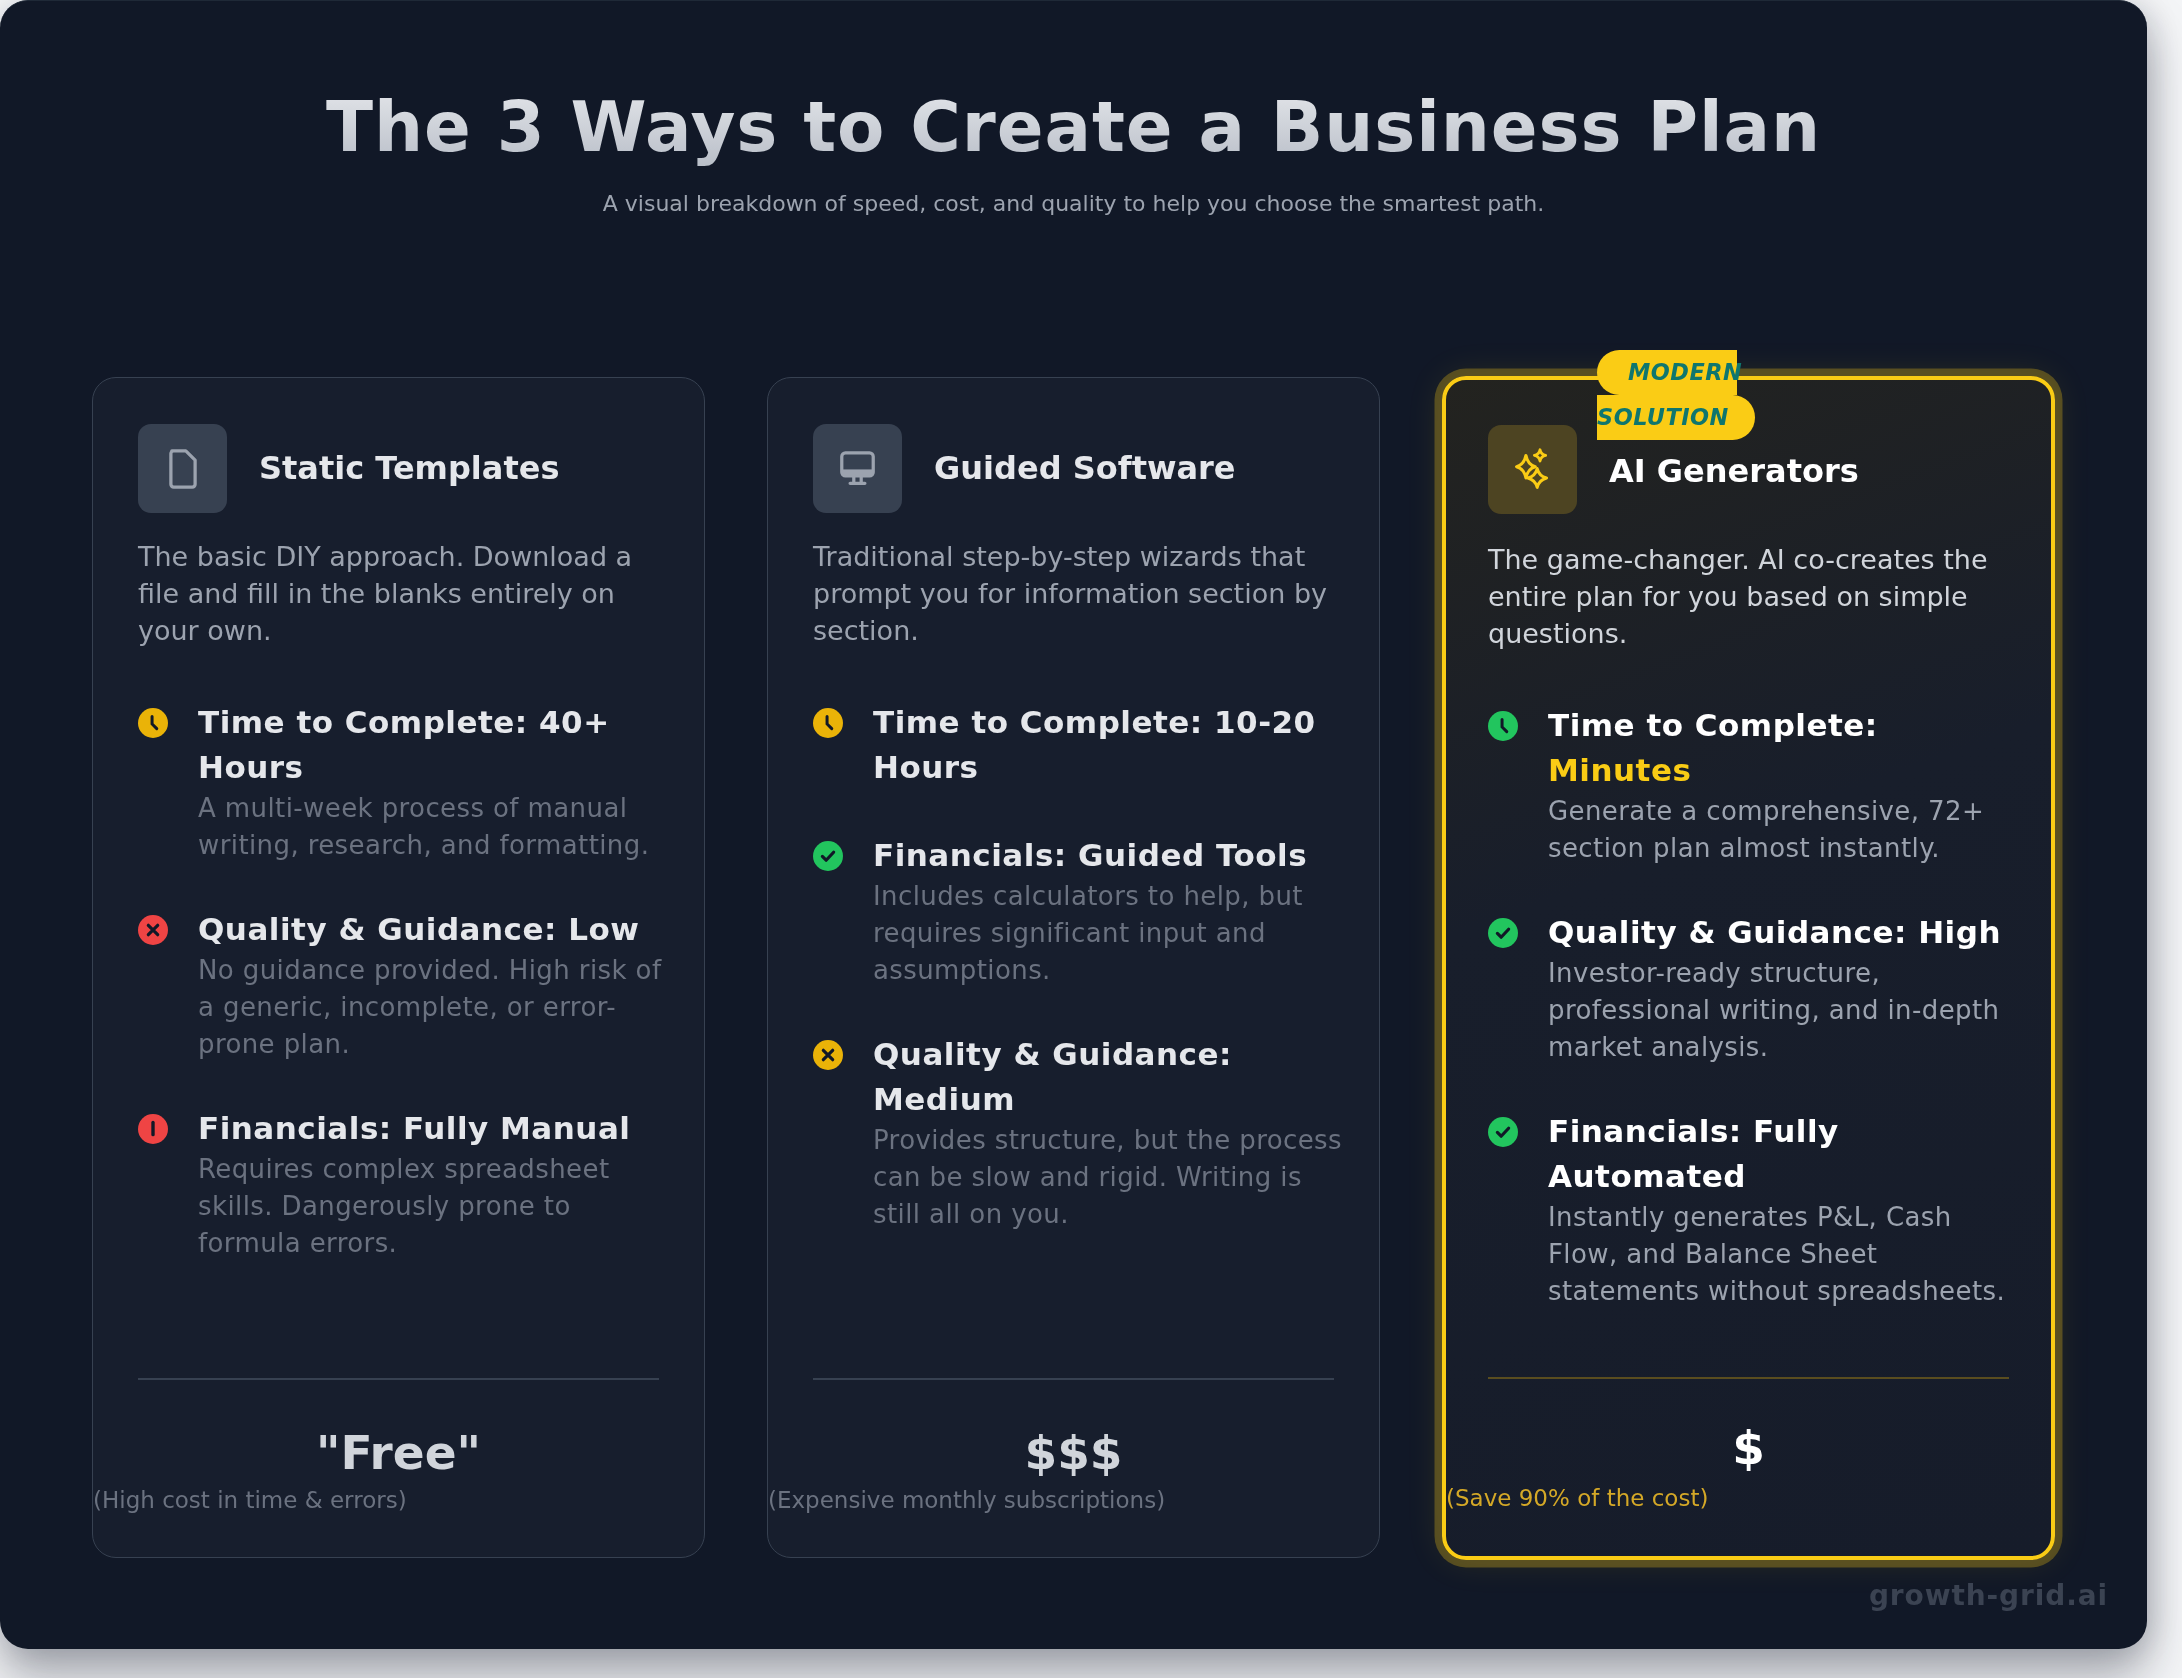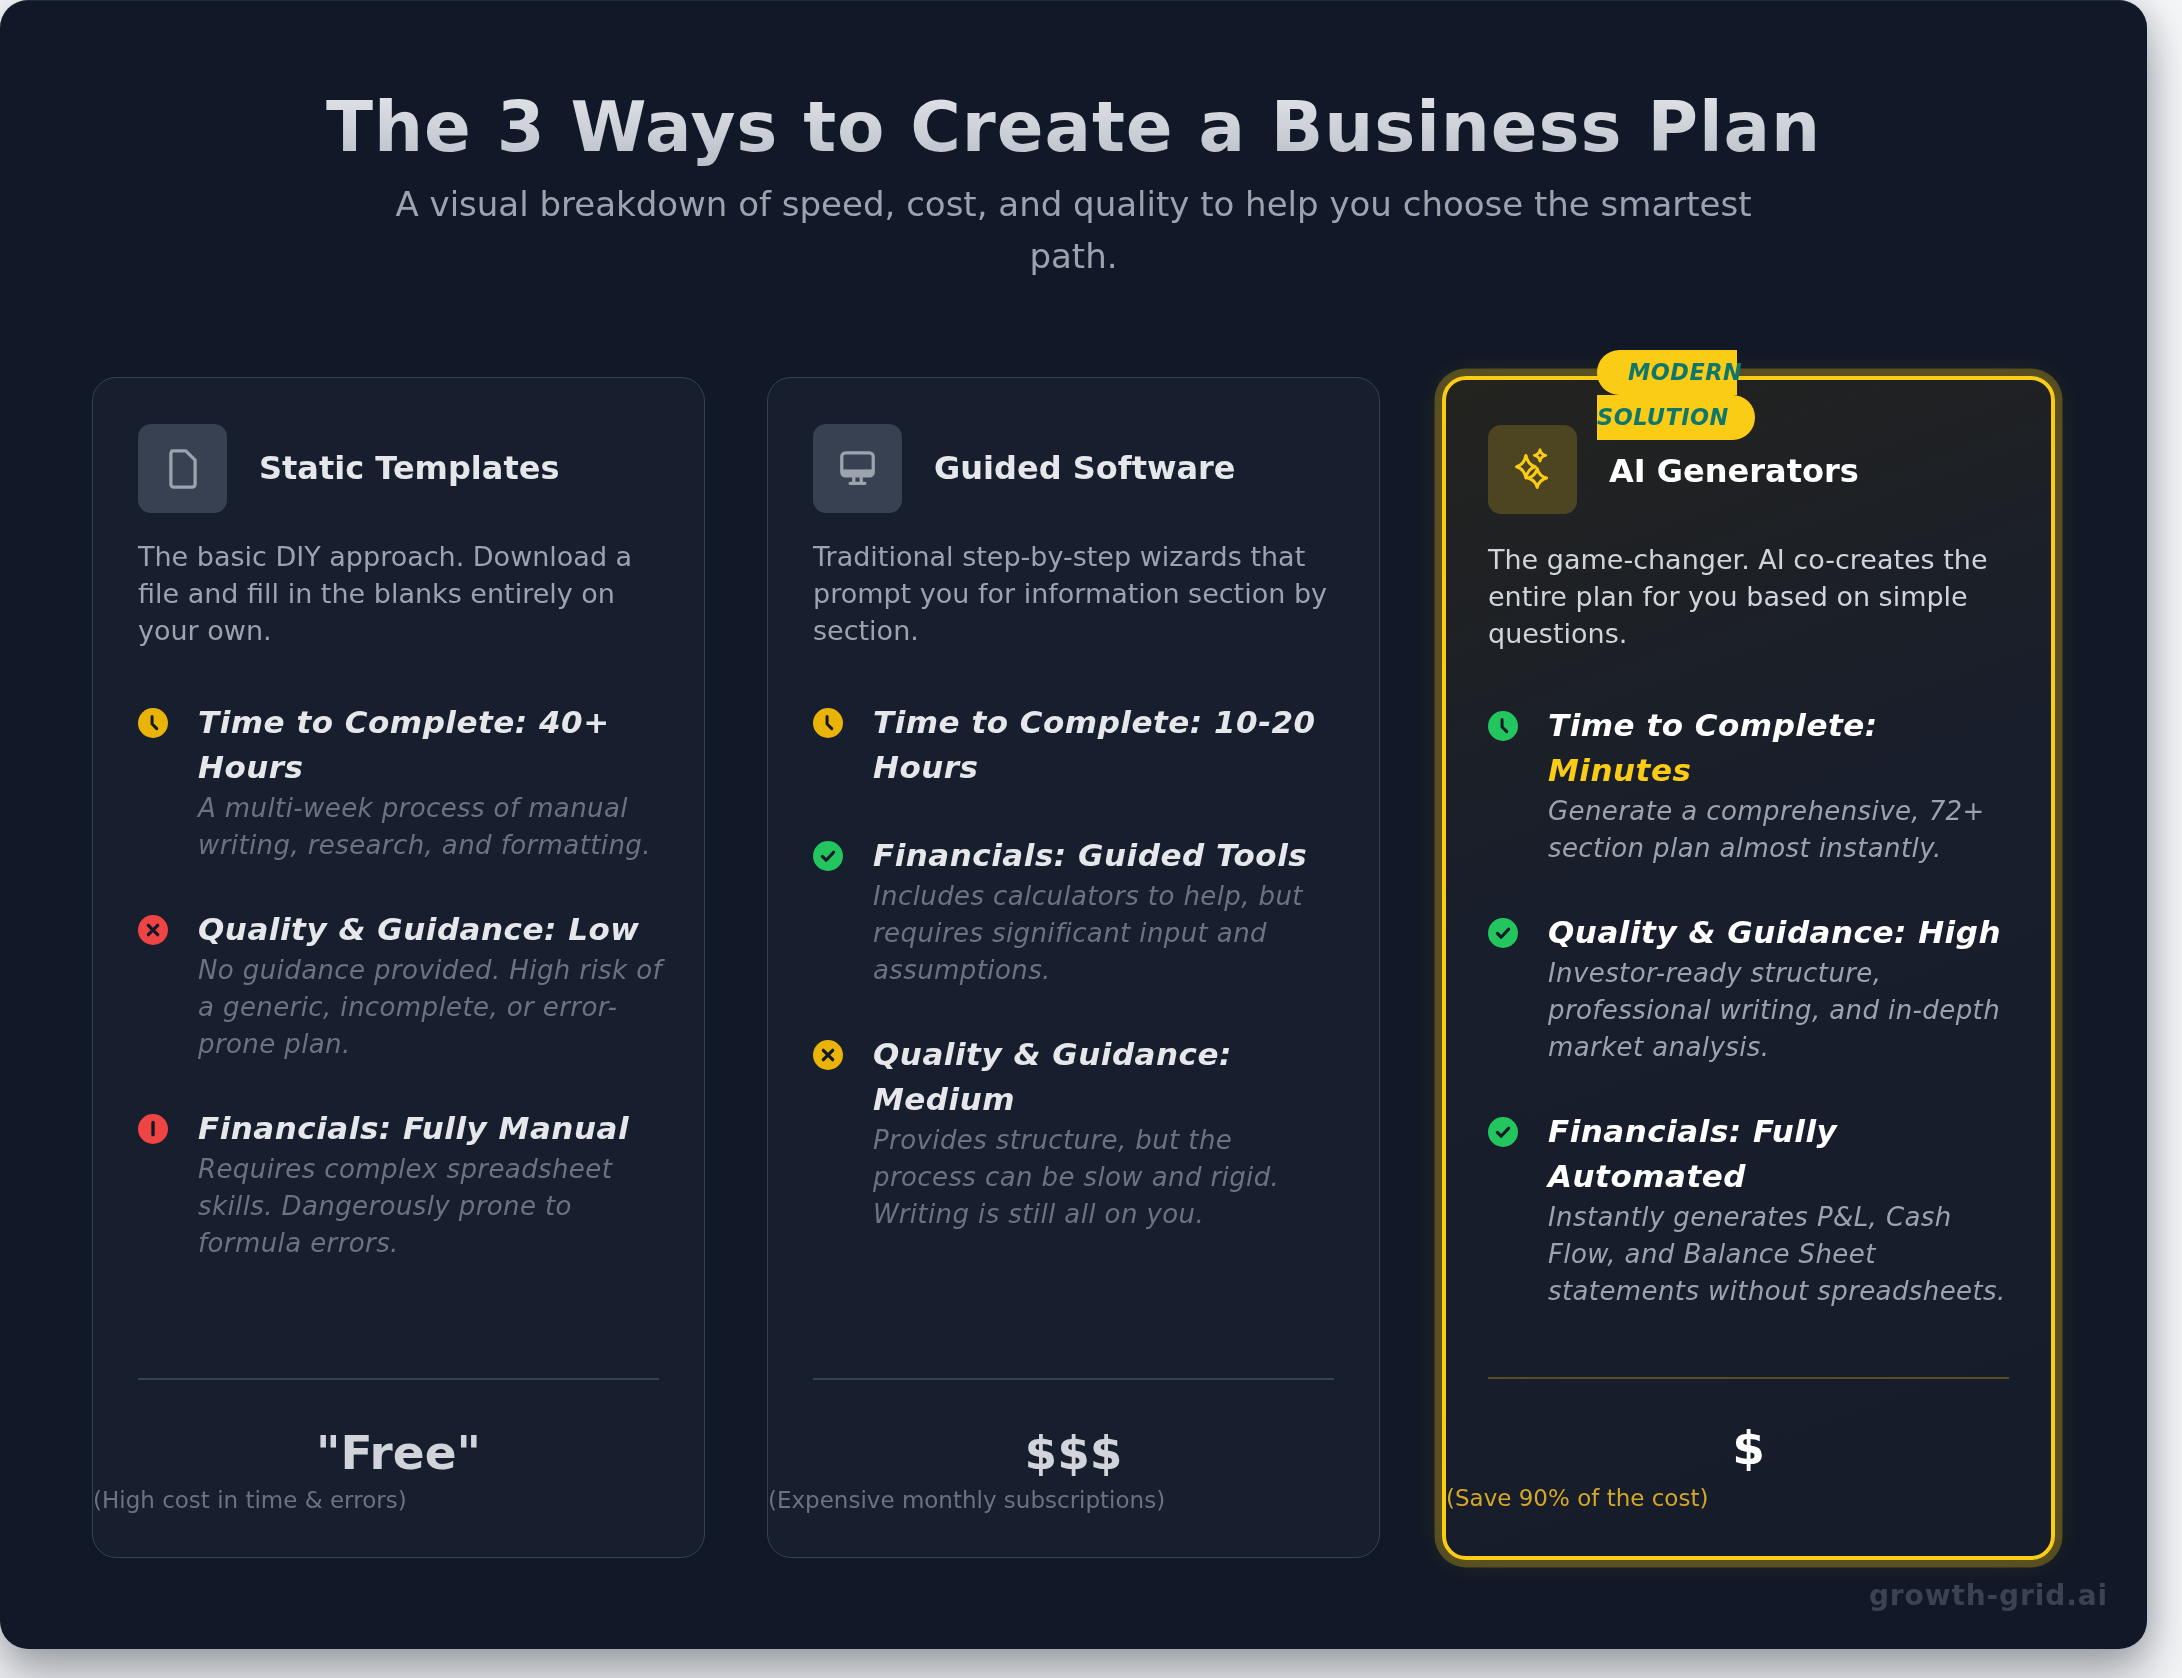--- a/index.html
+++ b/index.html
@@ -23,21 +23,21 @@
     margin: 0; position: absolute; top: 82px; left: 0; width: 100%;
     font-size: 69px; font-weight: bold; letter-spacing: 0.9px;
     color: #d1d5db;
     background: linear-gradient(180deg, #e5e7eb 0%, #b6bcc6 100%);
     -webkit-background-clip: text; background-clip: text;
     -webkit-text-fill-color: transparent;
     line-height: 89px;
   }
   .hero p {
     margin: 0; position: absolute; top: 177px; left: 50%; transform: translateX(-50%);
-    width: 1361px; font-size: 34px; line-height: 52px; color: #9ca3af;
+    width: 1361px; font-size: 22px; line-height: 52px; color: #9ca3af;
   }
   .card {
     position: absolute; top: 376px; width: 613px; height: 1181px;
     box-sizing: border-box;
     border: 1.9px solid #374151;
     border-radius: 24px;
     background: #171e2d;
   }
   .card.c1 { left: 92px; }
   .card.c2 { left: 767px; }
@@ -56,21 +56,21 @@
   .card-title {
     position: absolute; left: 166px; top: 62px;
     font-size: 32px; font-weight: bold; color: #e5e7eb; line-height: 56px; white-space: nowrap;
   }
   .c3 .card-title { left: 163px; top: 63px; color: #ffffff; }
   .card-desc {
     position: absolute; left: 45px; top: 160px; width: 522px;
     font-size: 27px; line-height: 37px; color: #9ca3af;
   }
   .c3 .card-desc { left: 42px; top: 161px; width: 531px; color: #d1d5db; }
-  .features { position: absolute; left: 45px; top: 322px; width: 531px; font-style: italic; }
+  .features { position: absolute; left: 45px; top: 322px; width: 531px; }
   .c3 .features { left: 42px; top: 323px; }
   .feature { display: flex; align-items: flex-start; margin-bottom: 43px; }
   .f-icon {
     width: 30px; height: 30px; border-radius: 50%; flex: 0 0 30px;
     margin-top: 7.5px; margin-right: 30px;
     display: flex; align-items: center; justify-content: center;
   }
   .f-text { flex: 1; }
   .f-title { font-size: 31px; font-weight: bold; color: #e5e7eb; line-height: 45px; letter-spacing: 0.5px; }
   .c3 .f-title { color: #ffffff; }

